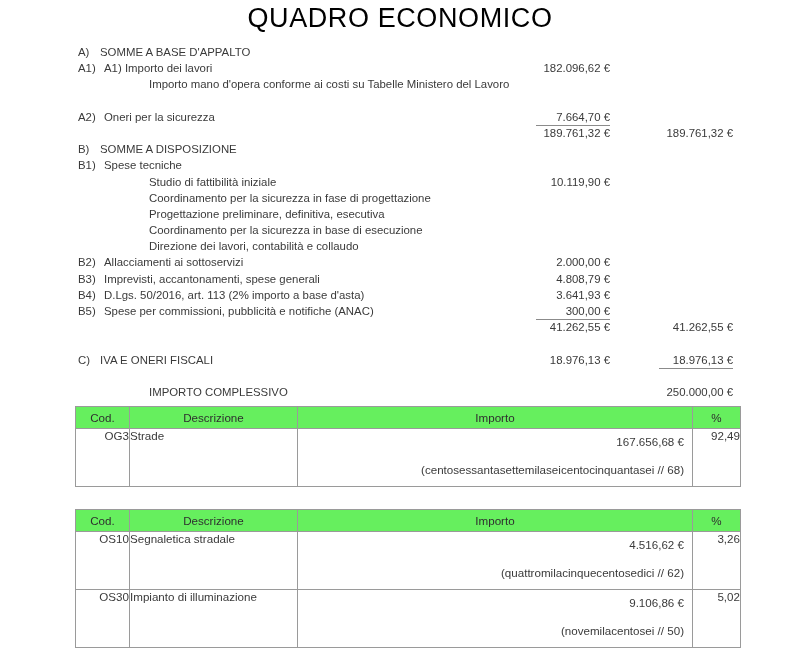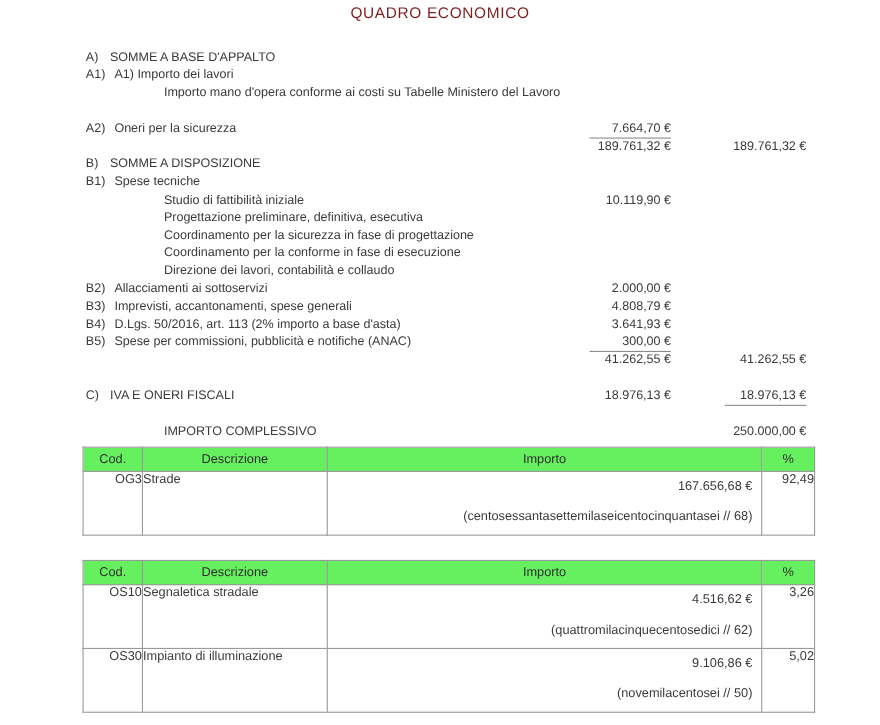--- a/index.html
+++ b/index.html
@@ -16,23 +16,23 @@
     overflow: hidden;
   }
 
   
   #doc-title {
     position: absolute;
     top: 3px;
     left: 0;
     width: 800px;
     text-align: center;
-    font-size: 14px;
+    font-size: 27px;
     letter-spacing: 0.6px;
-    color: #7f1d1d;
+    color: #000000;
     font-weight: 400;
   }
 
   
   #quadro {
     position: absolute;
     top: 44px;
     left: 0;
     width: 800px;
   }
@@ -144,20 +144,21 @@
 <div id="doc-title">QUADRO ECONOMICO</div>
 
 <div id="quadro">
     <div class="qe-row">
       <span class="code">A)</span>
       <span class="label sect">SOMME A BASE D'APPALTO</span>
     </div>
     <div class="qe-row">
       <span class="code">A1)</span>
       <span class="label lvl0">A1) Importo dei lavori</span>
+      <span class="amt1">182.096,62 €</span>
     </div>
     <div class="qe-row">
       <span class="label lvl1">Importo mano d'opera conforme ai costi su Tabelle Ministero del Lavoro</span>
     </div>
     <div class="qe-row"></div>
     <div class="qe-row">
       <span class="code">A2)</span>
       <span class="label lvl0">Oneri per la sicurezza</span>
       <span class="amt1">7.664,70 €</span>
       <span class="rule c1" style="bottom: -1px;"></span>
@@ -172,27 +173,27 @@
     </div>
     <div class="qe-row">
       <span class="code">B1)</span>
       <span class="label lvl0">Spese tecniche</span>
     </div>
     <div class="qe-row">
       <span class="label lvl1">Studio di fattibilità iniziale</span>
       <span class="amt1">10.119,90 €</span>
     </div>
     <div class="qe-row">
+      <span class="label lvl1">Coordinamento per la sicurezza in fase di progettazione</span>
+    </div>
+    <div class="qe-row">
       <span class="label lvl1">Progettazione preliminare, definitiva, esecutiva</span>
     </div>
     <div class="qe-row">
-      <span class="label lvl1">Coordinamento per la sicurezza in fase di progettazione</span>
-    </div>
-    <div class="qe-row">
-      <span class="label lvl1">Coordinamento per la conforme in fase di esecuzione</span>
+      <span class="label lvl1">Coordinamento per la sicurezza in base di esecuzione</span>
     </div>
     <div class="qe-row">
       <span class="label lvl1">Direzione dei lavori, contabilità e collaudo</span>
     </div>
     <div class="qe-row">
       <span class="code">B2)</span>
       <span class="label lvl0">Allacciamenti ai sottoservizi</span>
       <span class="amt1">2.000,00 €</span>
     </div>
     <div class="qe-row">

